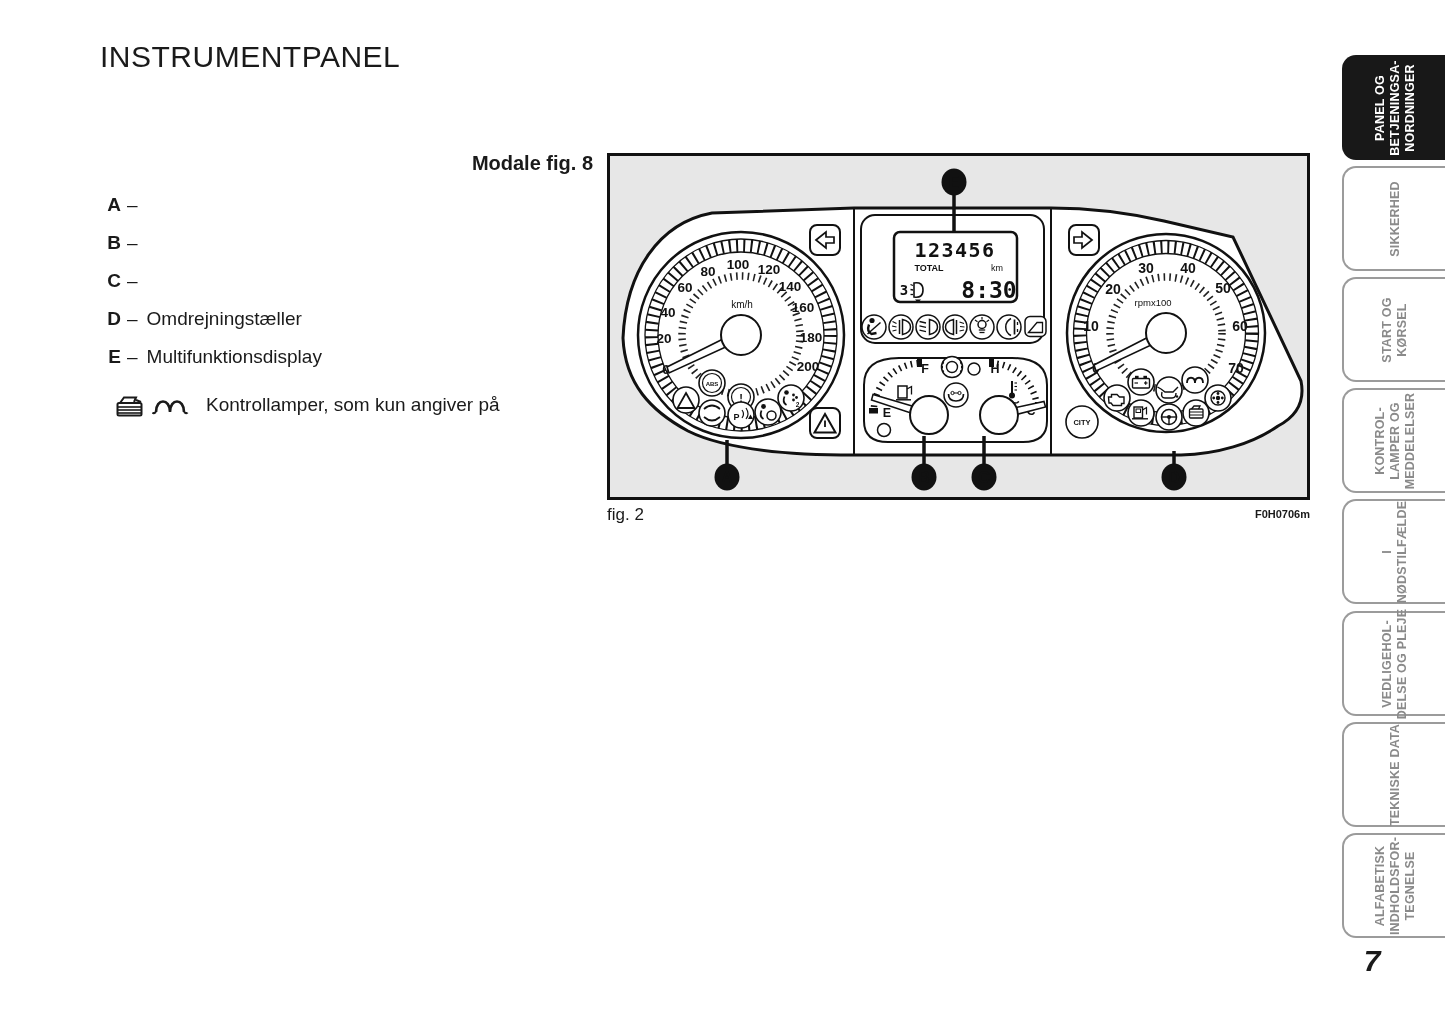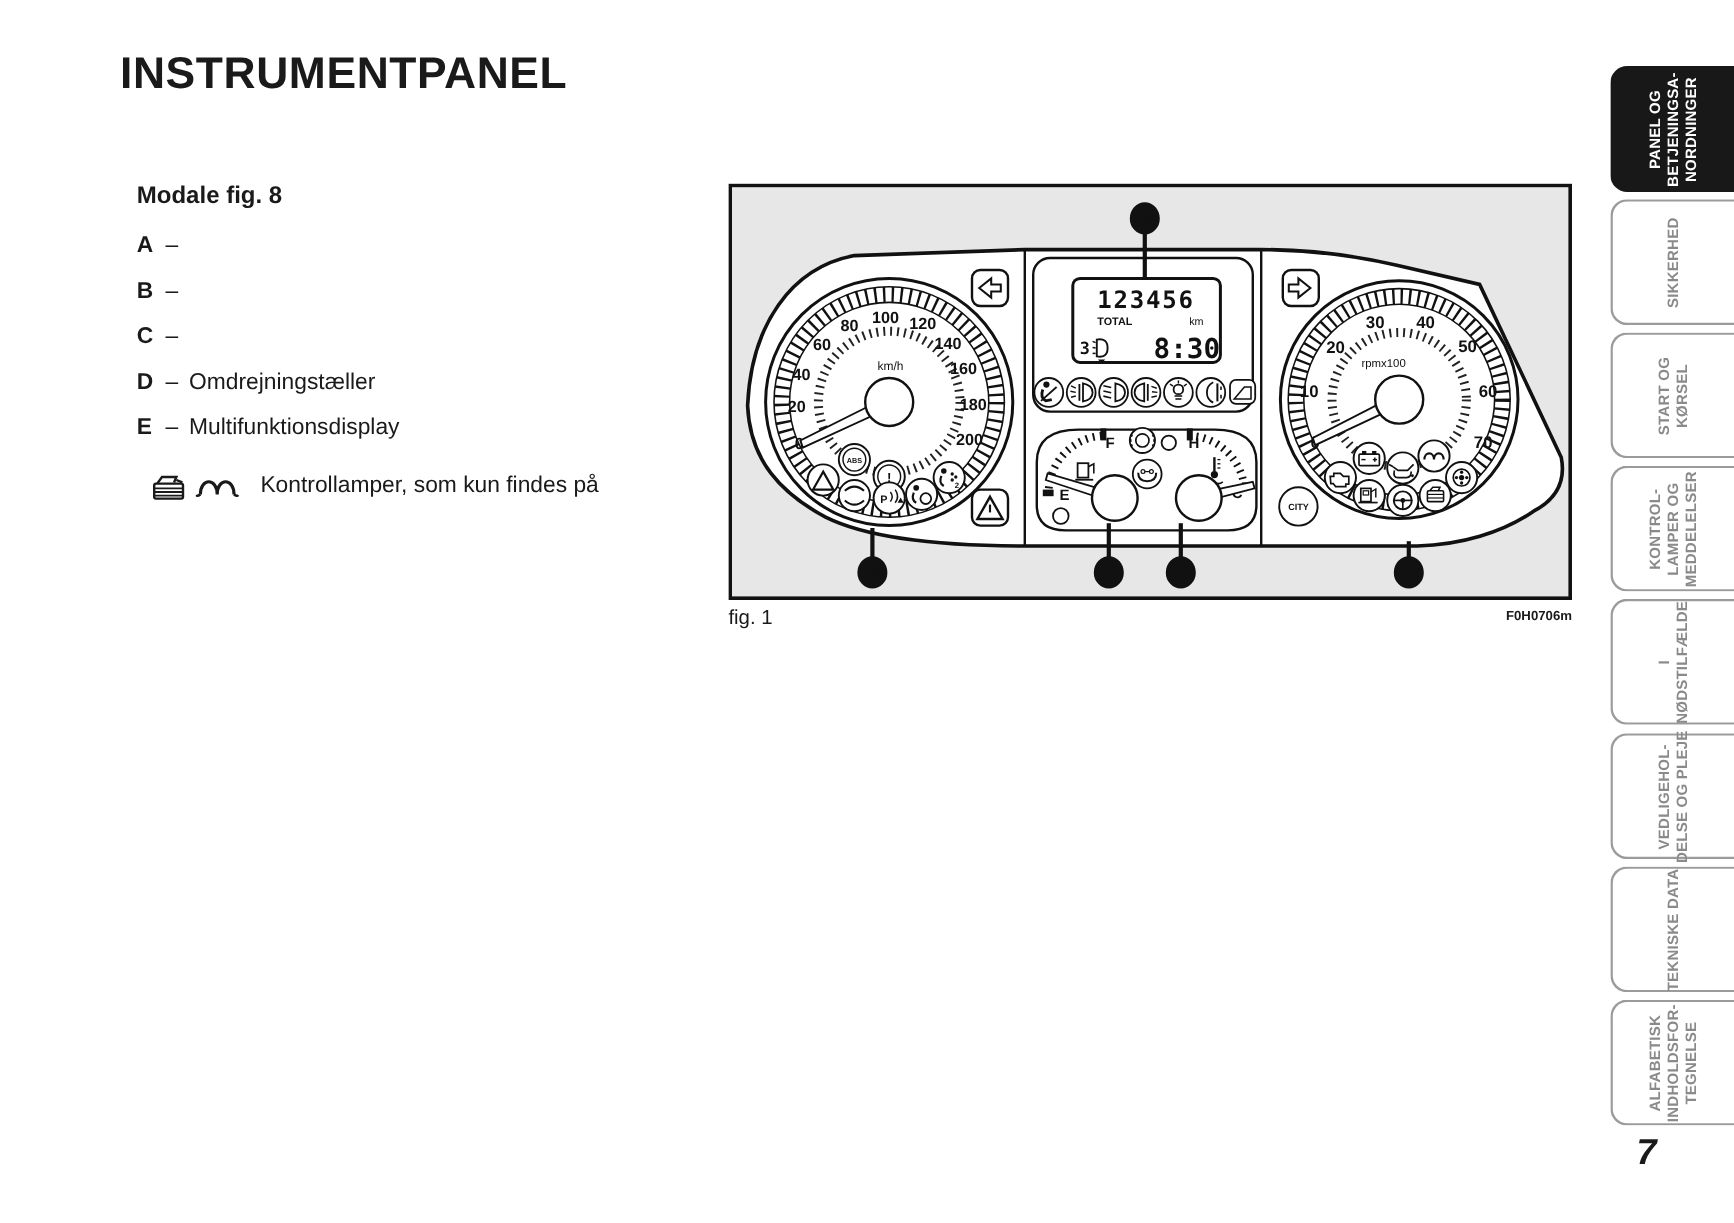--- a/index.html
+++ b/index.html
@@ -1,20 +1,20 @@
 <!DOCTYPE html>
 <html><head>
 <meta charset="utf-8">
 <style>
   html,body{margin:0;padding:0;background:#fff;width:1445px;height:1019px;overflow:hidden;
             font-family:"Liberation Sans",sans-serif;color:#1a1a1a;}
   .abs{position:absolute;}
   
-  #page-title{left:100px;top:40px;font-size:37px;font-weight:bold;letter-spacing:.5px;}
-  #legend{left:114px;top:152px;width:490px;}
+  #page-title{left:100px;top:40px;font-size:30px;font-weight:normal;letter-spacing:.5px;}
+  #legend{left:103px;top:152px;width:490px;text-align:right;}
   .legend-heading{font-size:20px;font-weight:bold;margin-bottom:17px;}
   .legend-item{display:flex;font-size:19px;line-height:25px;margin-bottom:13px;}
   .legend-key{font-weight:bold;min-width:18px;}
   .legend-sep{margin:0 9px 0 6px;}
   .legend-lines .indent{padding-left:25px;}
   .legend-note{display:flex;margin-top:23px;padding-left:12px;font-size:19px;line-height:25px;}
   .note-icons{display:flex;align-items:flex-start;gap:7px;margin-right:16px;padding-top:2px;}
   
   #figure-box{left:607px;top:153px;}
   #figure-caption-row{left:607px;top:505px;width:703px;display:flex;justify-content:space-between;align-items:flex-start;}
@@ -79,21 +79,21 @@
         <line x1="2.5" y1="19" x2="26.5" y2="19" stroke="#1a1a1a" stroke-width="1.6"></line>
         <path d="M5,9 L9,3.5 L21,3.5 L19,8" fill="none" stroke="#1a1a1a" stroke-width="2"></path>
         <line x1="21" y1="6" x2="26" y2="8" stroke="#1a1a1a" stroke-width="2"></line>
       </svg>
       <svg width="38" height="24" viewBox="0 0 38 24">
         <path d="M4,18 C4,4 18,4 18,18 M18,18 C18,4 32,4 32,18" fill="none" stroke="#1a1a1a" stroke-width="2.6"></path>
         <path d="M4,18 q-2.5,2 -3.5,0.5 M32,18 q2.5,2 3.5,0.5" fill="none" stroke="#1a1a1a" stroke-width="2.2"></path>
       </svg>
     </span>
     <div class="legend-lines">
-      <div>Kontrollamper, som kun findes på</div>
+      <div>Kontrollamper, som kun angiver på</div>
     </div>
   </div>
 </div>
 
 <div class="abs" id="figure-box">
 <svg width="703" height="347" viewBox="0 0 703 347">
 
   <rect x="1.5" y="1.5" width="700" height="344" fill="#e7e7e7" stroke="#111" stroke-width="3"></rect>
 
   <path d="M 16,185 C 19,118 52,70 105,60 L 247,55 L 444,55 C 482,55 522,60 557,68
@@ -390,21 +390,21 @@
     <text x="377" y="329.5" font-size="16" font-weight="bold" text-anchor="middle" fill="#fff">C</text>
 
     <line x1="567" y1="298" x2="567" y2="312" stroke="#111" stroke-width="3.5"></line>
     <ellipse cx="567" cy="324" rx="12.5" ry="13.5" fill="#111"></ellipse>
     <text x="567" y="329.5" font-size="16" font-weight="bold" text-anchor="middle" fill="#fff">D</text>
   </g>
 </svg>
 </div>
 
 <div class="abs" id="figure-caption-row">
-  <span id="fig-caption">fig. 1</span>
+  <span id="fig-caption">fig. 2</span>
   <span id="fig-code">F0H0706m</span>
 </div>
 
 <div class="tab active" style="top:55px">
   <div class="tab-label">
     <div>PANEL OG</div>
     <div>BETJENINGSA-</div>
     <div>NORDNINGER</div>
   </div>
 </div>

